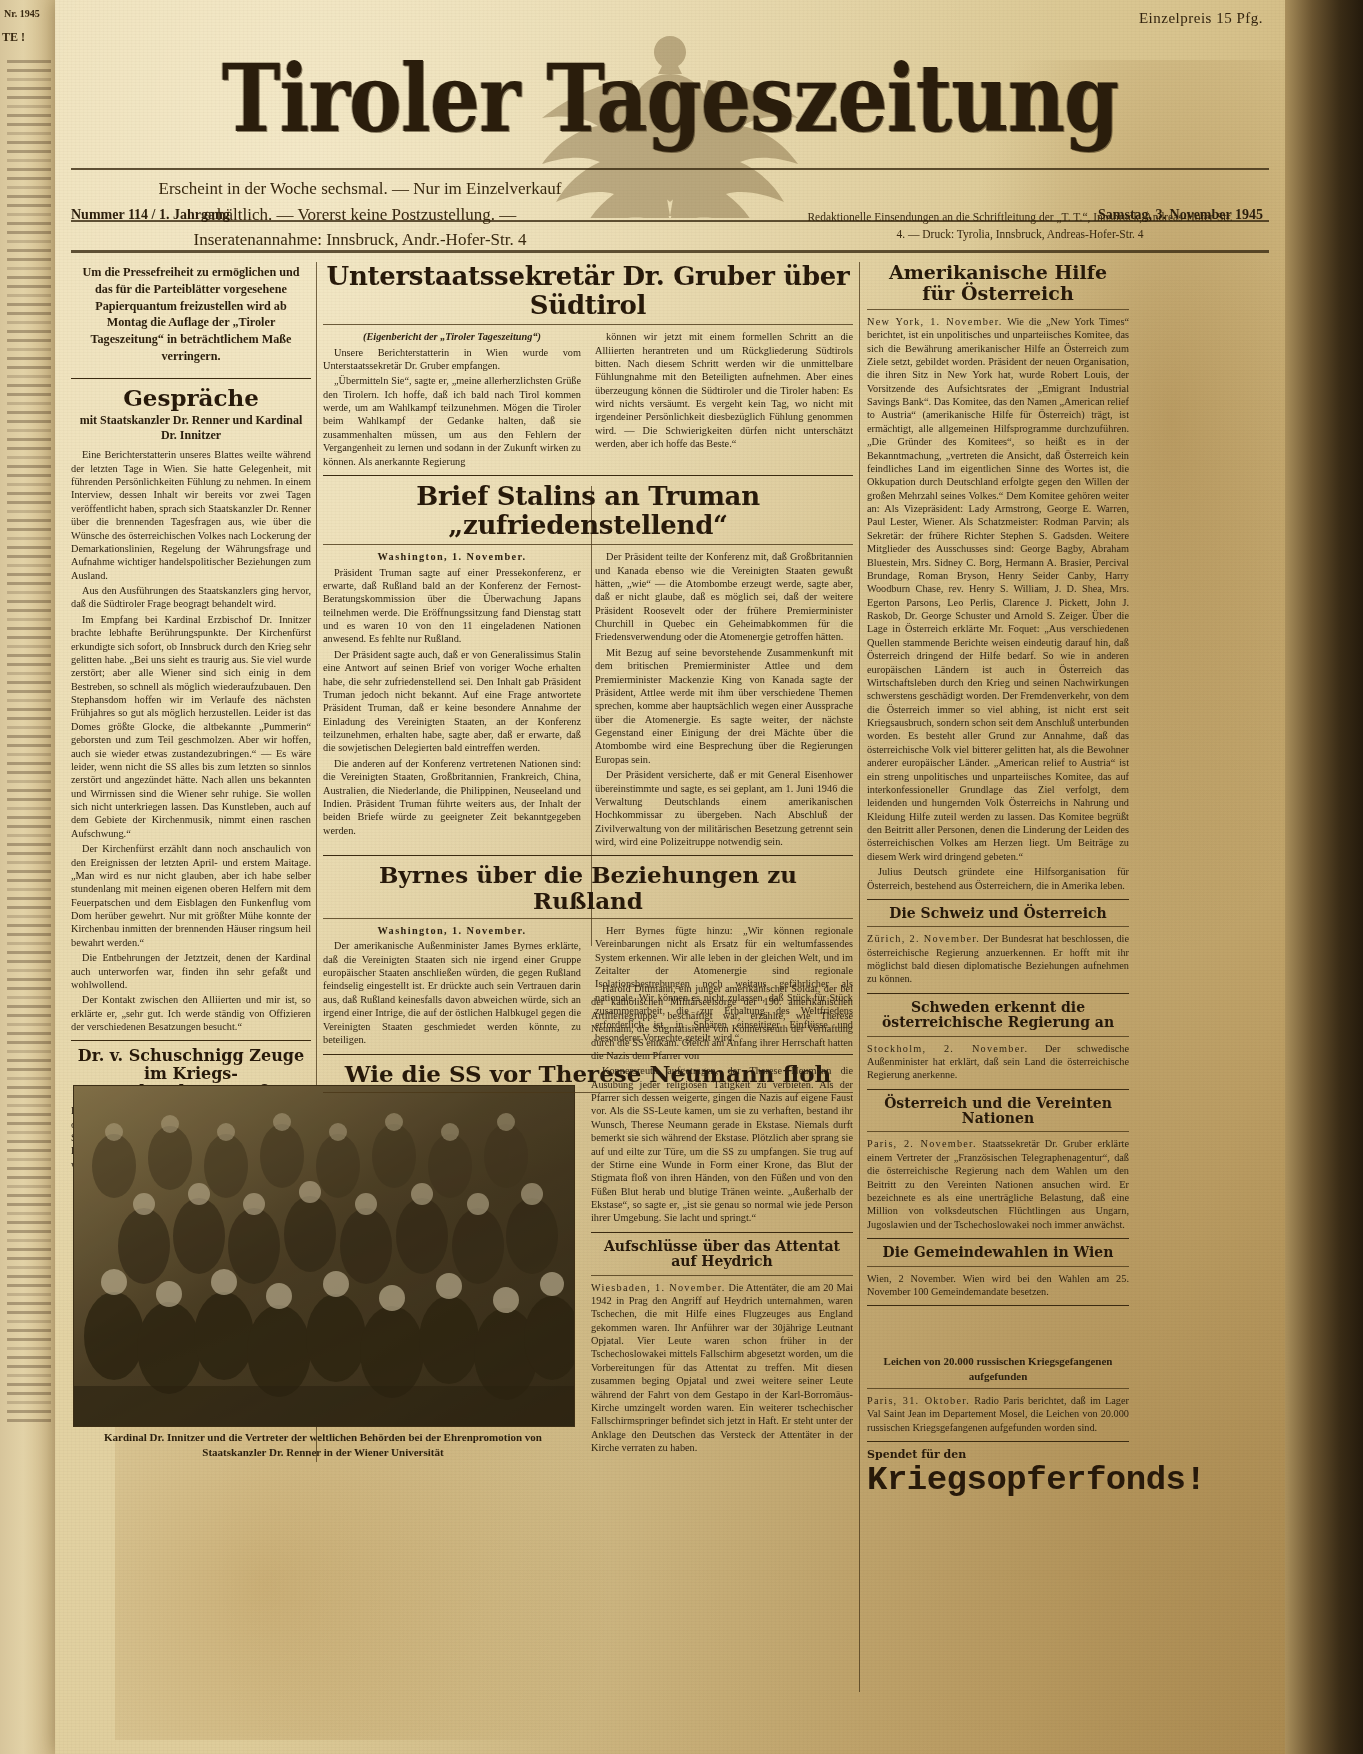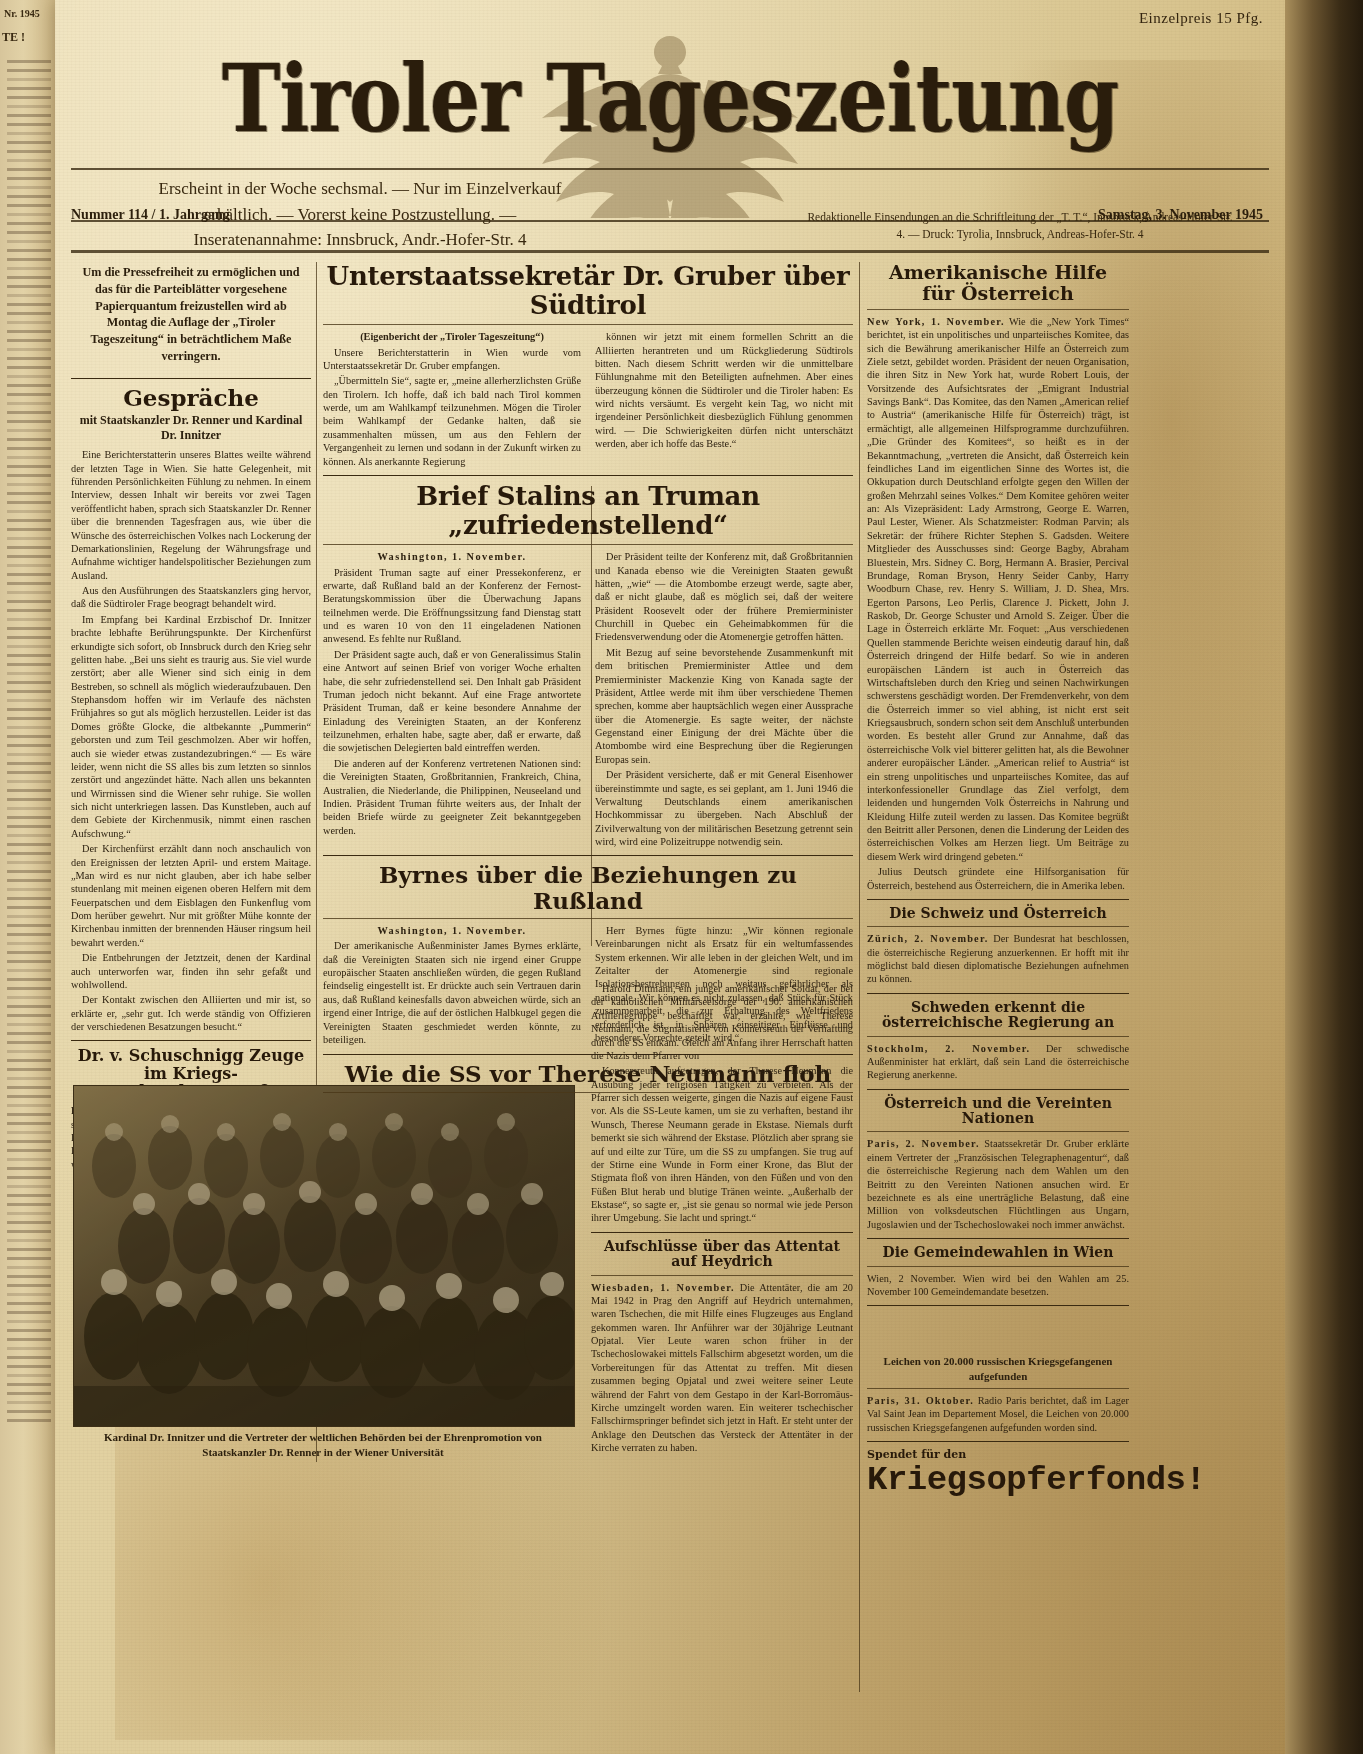--- a/index.html
+++ b/index.html
@@ -106,21 +106,21 @@
   .hl-sm{font-size:16px;}
   .hl-xs{font-size:14px;}
 
   .body{
     font-size:10.3px;line-height:1.30;text-align:justify;
     color:#2e2211;
     -webkit-hyphens:auto;hyphens:auto;
   }
   .body p{margin:0 0 2px 0;text-indent:11px;}
   .body p.noind{text-indent:0;}
-  .dateline{font-weight:bold;letter-spacing:1.2px;}
+  .dateline{font-weight:normal;letter-spacing:1.2px;}
   .two{column-count:2;column-gap:14px;}
   .hr{border:0;border-top:1.6px solid #3a2a11;margin:7px 0 6px 0;}
   .hr-thin{border:0;border-top:1px solid #4a3718;margin:5px 0;opacity:.8;}
   .vsep{position:absolute;width:1px;background:#4a3718;opacity:.75;}
 
   .boxnote{
     font-size:12.2px;line-height:1.38;font-weight:bold;text-align:center;color:#2b1e0c;
     padding:2px 4px 6px 4px;
   }
   .center{text-align:center;}
@@ -442,21 +442,21 @@
       <rect width="500" height="340" fill="#6b5524" opacity="0.16"></rect>
     </svg>
   </div>
   <div class="caption">Kardinal Dr. Innitzer und die Vertreter der weltlichen Behörden bei der Ehrenpromotion von Staatskanzler Dr. Renner in der Wiener Universität</div>
 
   <div class="col colB">
     <div class="hl-main hl-xl">Unterstaatssekretär Dr. Gruber über Südtirol</div>
     <hr class="hr-thin">
     <div class="two">
       <div class="body">
-        <p class="center noind bold" style="">(Eigenbericht der „Tiroler Tageszeitung“)</p>
+        <p class="center noind bold" style="font-style:italic;">(Eigenbericht der „Tiroler Tageszeitung“)</p>
         <p>Unsere Berichterstatterin in Wien wurde vom Unterstaatssekretär Dr. Gruber empfangen.</p>
         <p>„Übermitteln Sie“, sagte er, „meine allerherzlichsten Grüße den Tirolern. Ich hoffe, daß ich bald nach Tirol kommen werde, um am Wahlkampf teilzunehmen. Mögen die Tiroler beim Wahlkampf der Gedanke halten, daß sie zusammenhalten müssen, um aus den Fehlern der Vergangenheit zu lernen und sodann in der Zukunft wirken zu können. Als anerkannte Regierung</p>
         <p>können wir jetzt mit einem formellen Schritt an die Alliierten herantreten und um Rückgliederung Südtirols bitten. Nach diesem Schritt werden wir die unmittelbare Fühlungnahme mit den Beteiligten aufnehmen. Aber eines überzeugung können die Südtiroler und die Tiroler haben: Es wird nichts versäumt. Es vergeht kein Tag, wo nicht mit irgendeiner Persönlichkeit diesbezüglich Fühlung genommen wird. — Die Schwierigkeiten dürfen nicht unterschätzt werden, aber ich hoffe das Beste.“</p>
       </div>
     </div>
     <hr class="hr">
     <div class="hl-main hl-xl">Brief Stalins an Truman „zufriedenstellend“</div>
     <hr class="hr-thin">
     <div class="two">
       <div class="body">

